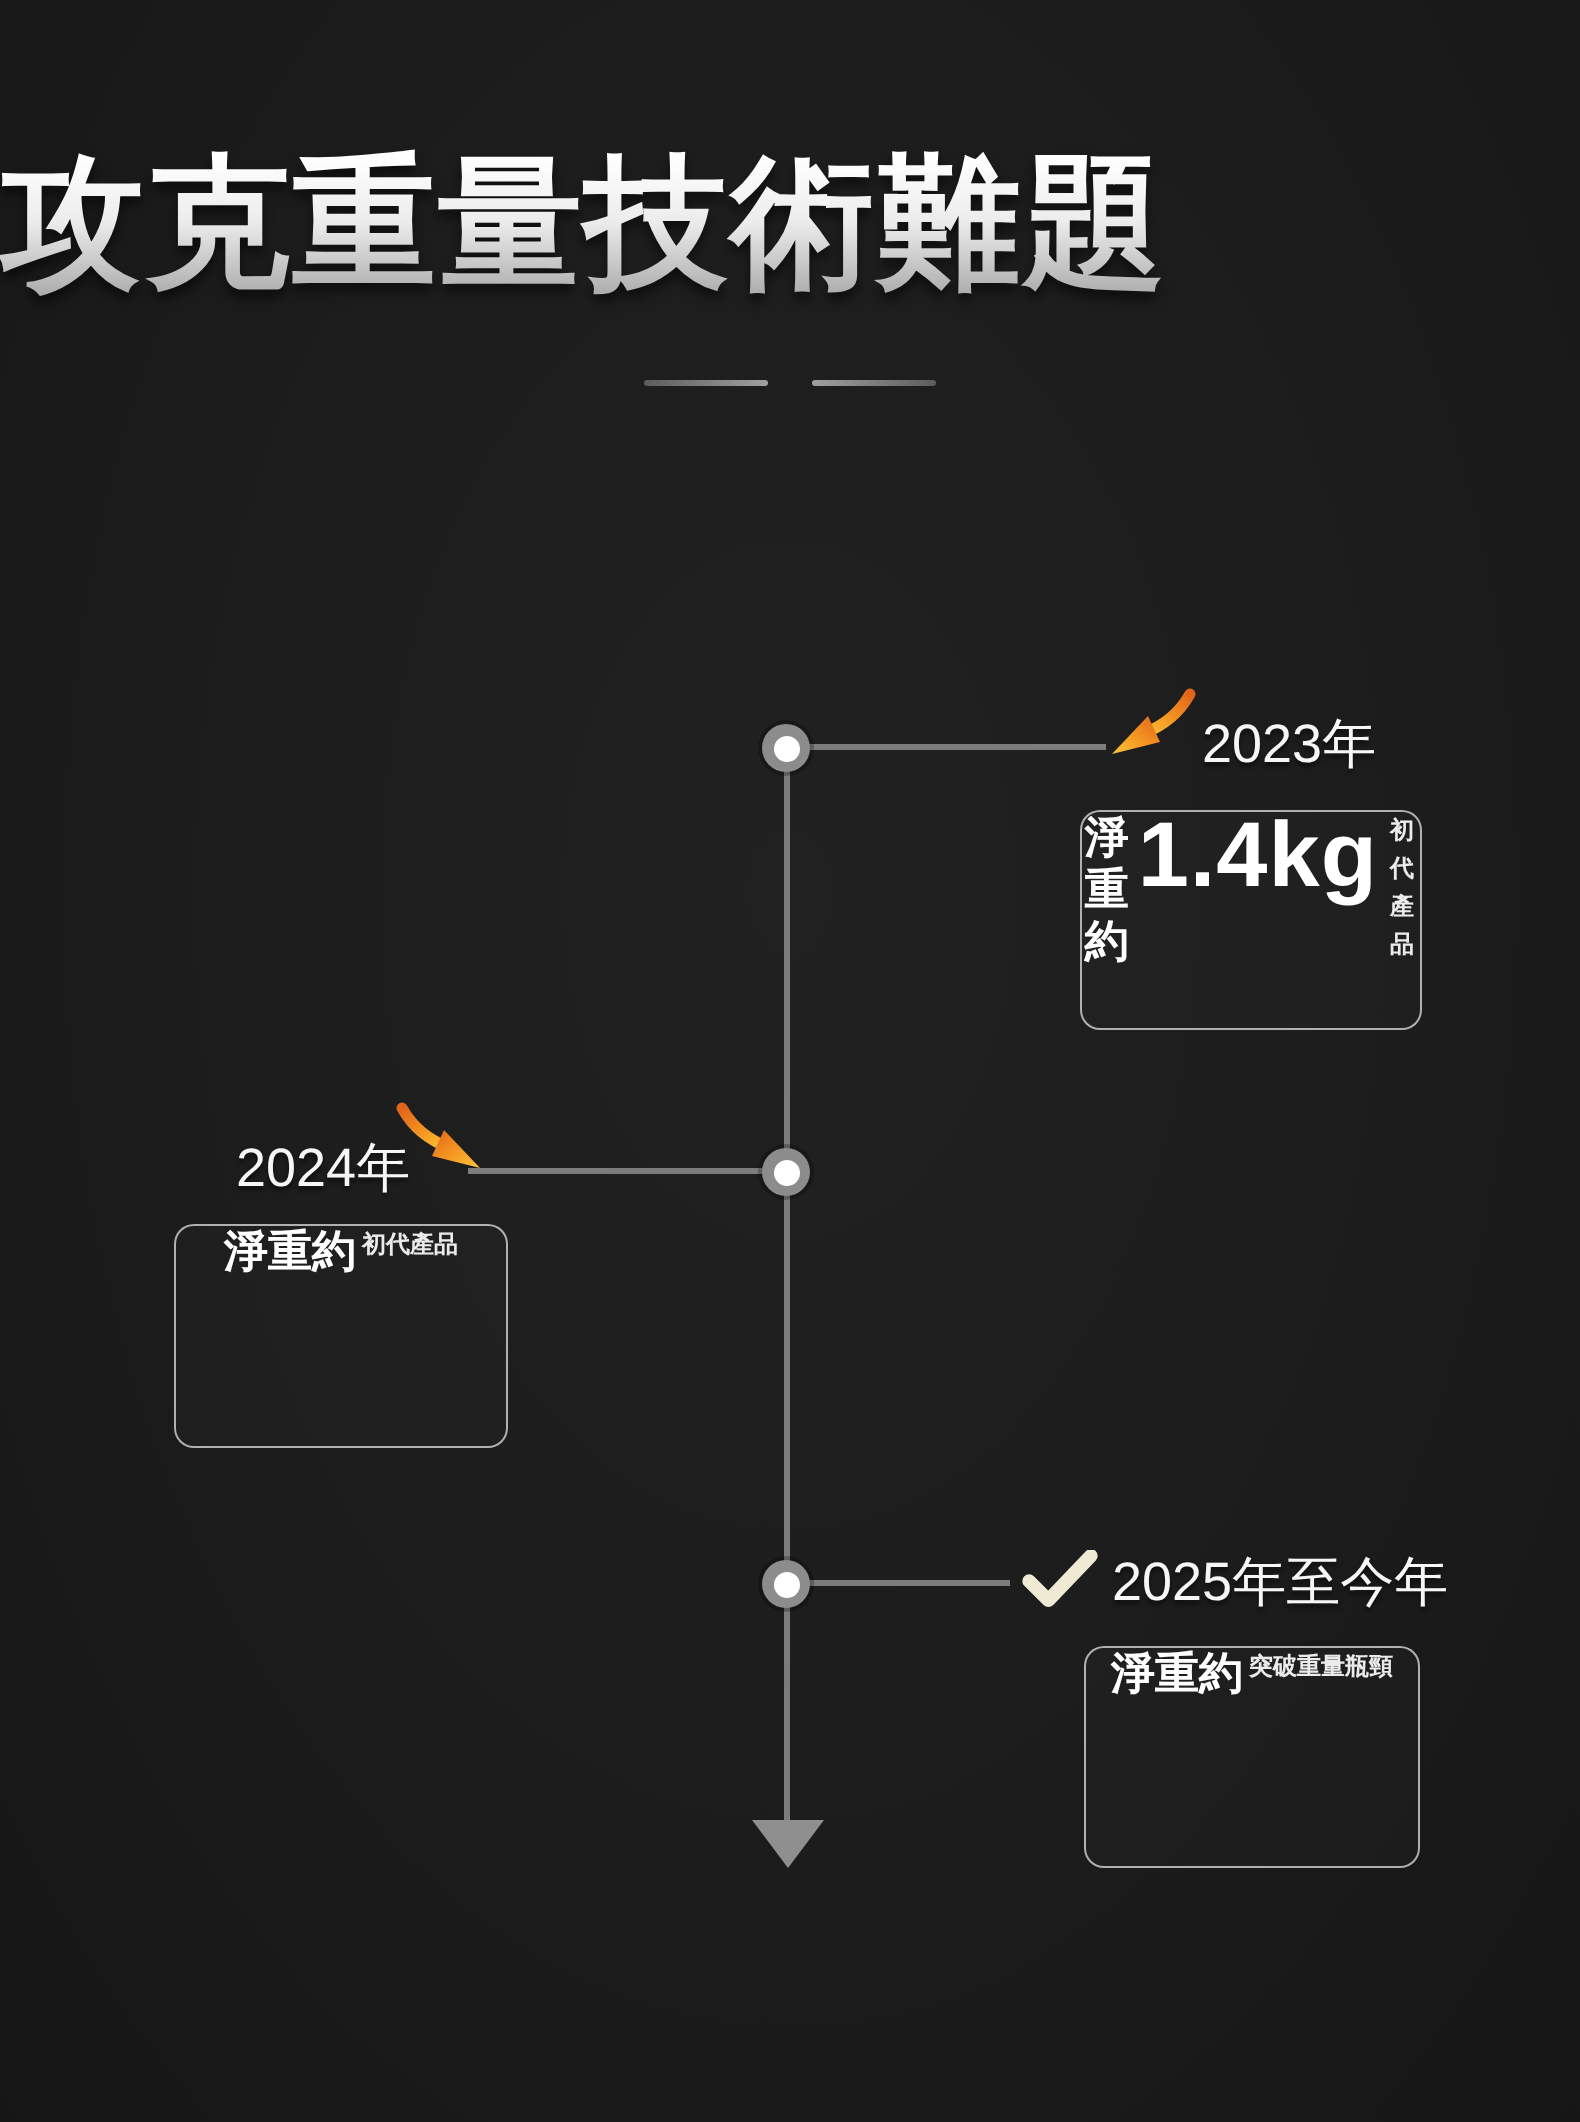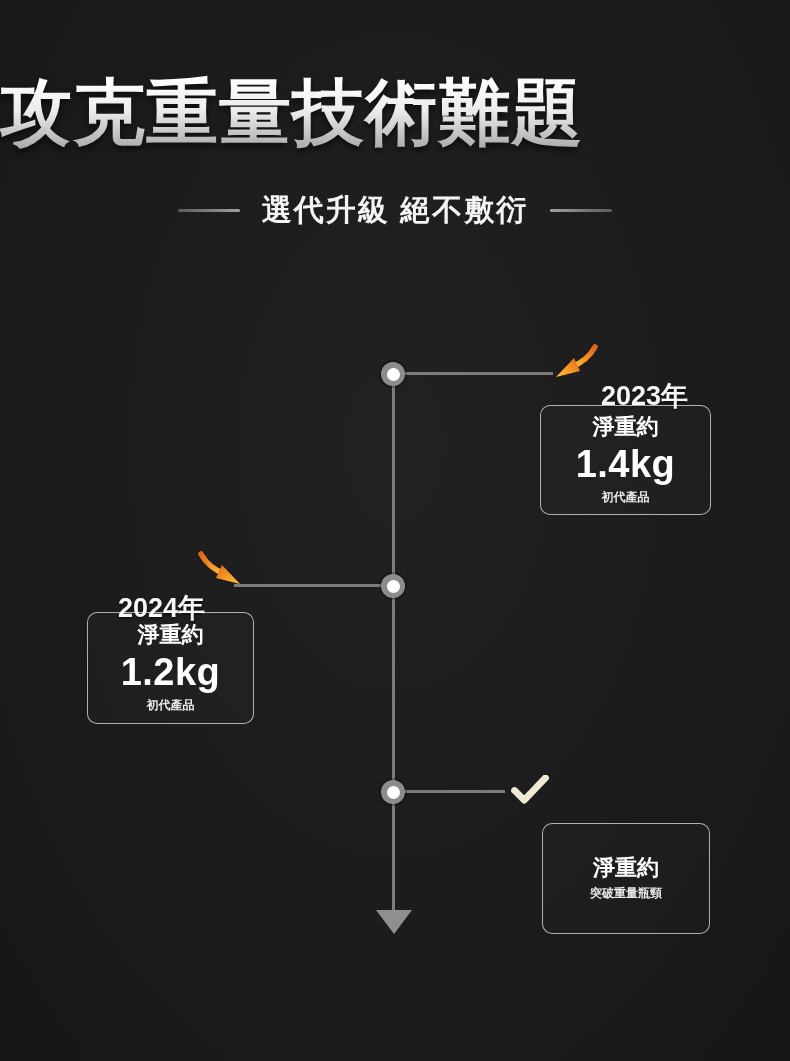--- a/index.html
+++ b/index.html
@@ -49,59 +49,57 @@
   .dot::after{
     content:"";position:absolute;left:5.5px;top:5.5px;width:13px;height:13px;
     border-radius:50%;background:#ffffff;
   }
   .dot.n1{left:381px;top:362px;}
   .dot.n2{left:381px;top:574px;}
   .dot.n3{left:381px;top:780px;}
 
   
   .year{
-    position:absolute;font-size:27px;font-weight:700;color:#f6f6f6;
+    position:absolute;font-size:27px;font-weight:400;color:#f6f6f6;
     white-space:nowrap;line-height:30px;
     text-shadow:0 2px 2px rgba(0,0,0,.5);
-    margin-top:24px;
   }
   .year.y2023{left:601px;top:357px;}
   .year.y2024{left:118px;top:569px;width:86px;text-align:center;}
   .year.y2025{left:556px;top:776px;}
   .arrow-svg{position:absolute;width:44px;height:36px;}
   .arrow-svg.a2023{left:554px;top:344px;}
   .arrow-svg.a2024{left:198px;top:551px;transform:scaleX(-1);}
   .check-svg{position:absolute;left:511px;top:775px;width:38px;height:29px;}
   .check-svg path{stroke:var(--check_cream,#f0e9d3);}
 
   
   .card{
     position:absolute;box-sizing:border-box;
     border:1px solid var(--card_border,rgba(255,255,255,.65));
     border-radius:10px;background:rgba(255,255,255,0.015);
-    display:flex;flex-direction:column;align-items:center;justify-content:center;gap:3px;
+    display:flex;flex-direction:row;align-items:flex-start;justify-content:center;gap:3px;
     text-align:center;
   }
   .card.c1{left:540px;top:405px;width:171px;height:110px;}
   .card.c2{left:87px;top:612px;width:167px;height:112px;}
   .card.c3{left:542px;top:823px;width:168px;height:111px;}
   .card-label{font-size:22px;font-weight:600;color:#ffffff;line-height:26px;}
-  .card-value{font-size:38px;font-weight:600;color:#ffffff;letter-spacing:.5px;line-height:42px;}
+  .card-value{font-size:46px;font-weight:600;color:#ffffff;letter-spacing:.5px;line-height:42px;}
   .card-note{font-size:12px;font-weight:700;color:#ebebeb;line-height:19px;}
 </style>
 </head>
 <body>
 
 <div class="canvas">
 
   <h1 class="title">攻克重量技術難題</h1>
 
   <div class="subtitle-row">
     <span class="dash"></span>
-    <span class="subtitle">選代升級 絕不敷衍</span>
     <span class="dash right"></span>
   </div>
 
   <div class="vline"></div>
   <div class="tri"></div>
   <span class="hline n1"></span>
   <span class="hline n2"></span>
   <span class="hline n3"></span>
   <span class="dot n1"></span>
   <span class="dot n2"></span>
@@ -132,25 +130,25 @@
         <stop offset="0" stop-color="#e2641a"></stop>
         <stop offset="0.55" stop-color="#f59a23"></stop>
         <stop offset="1" stop-color="#ffc53d"></stop>
       </linearGradient>
     </defs>
     <path d="M41 3 C36 12 28 19 17 23" stroke="url(#ag2)" stroke-width="5.5" fill="none" stroke-linecap="round"></path>
     <path d="M2 33 L20 14 L26 27 Z" fill="url(#ag2)"></path>
   </svg>
   <div class="card c2">
     <div class="card-label">淨重約</div>
-    <div class="card-value">1.2kg</div>
     <div class="card-note">初代產品</div>
   </div>
 
   <svg class="check-svg" viewBox="0 0 38 30">
     <path d="M3 16 L13 26 L35 3" fill="none" stroke-width="7" stroke-linecap="round" stroke-linejoin="round"></path>
   </svg>
+  <div class="year y2025">2025年至今年</div>
   <div class="card c3">
     <div class="card-label">淨重約</div>
     <div class="card-note">突破重量瓶頸</div>
   </div>
 
 </div>
 
 </body></html>

